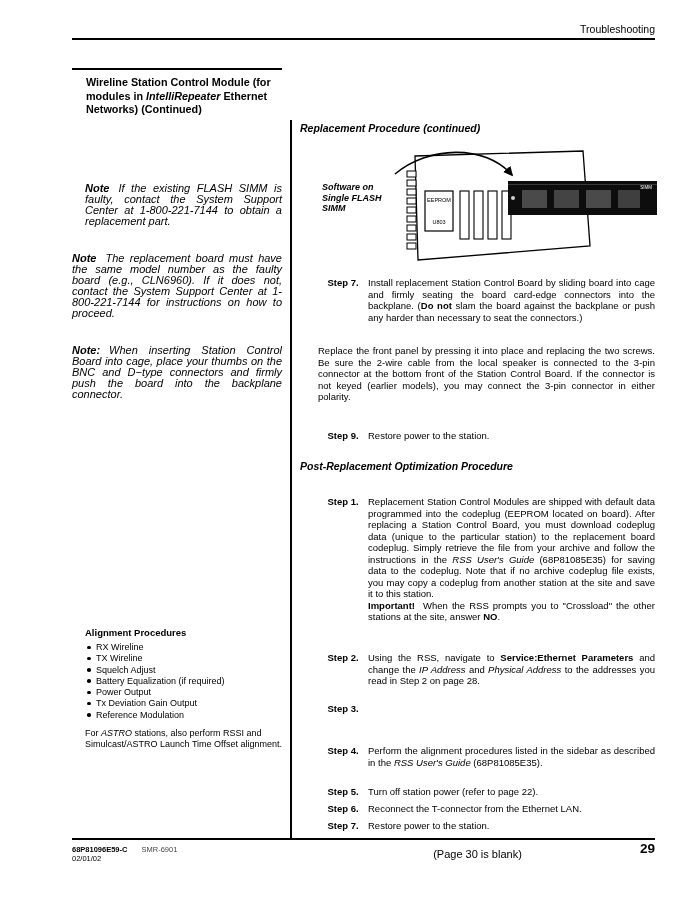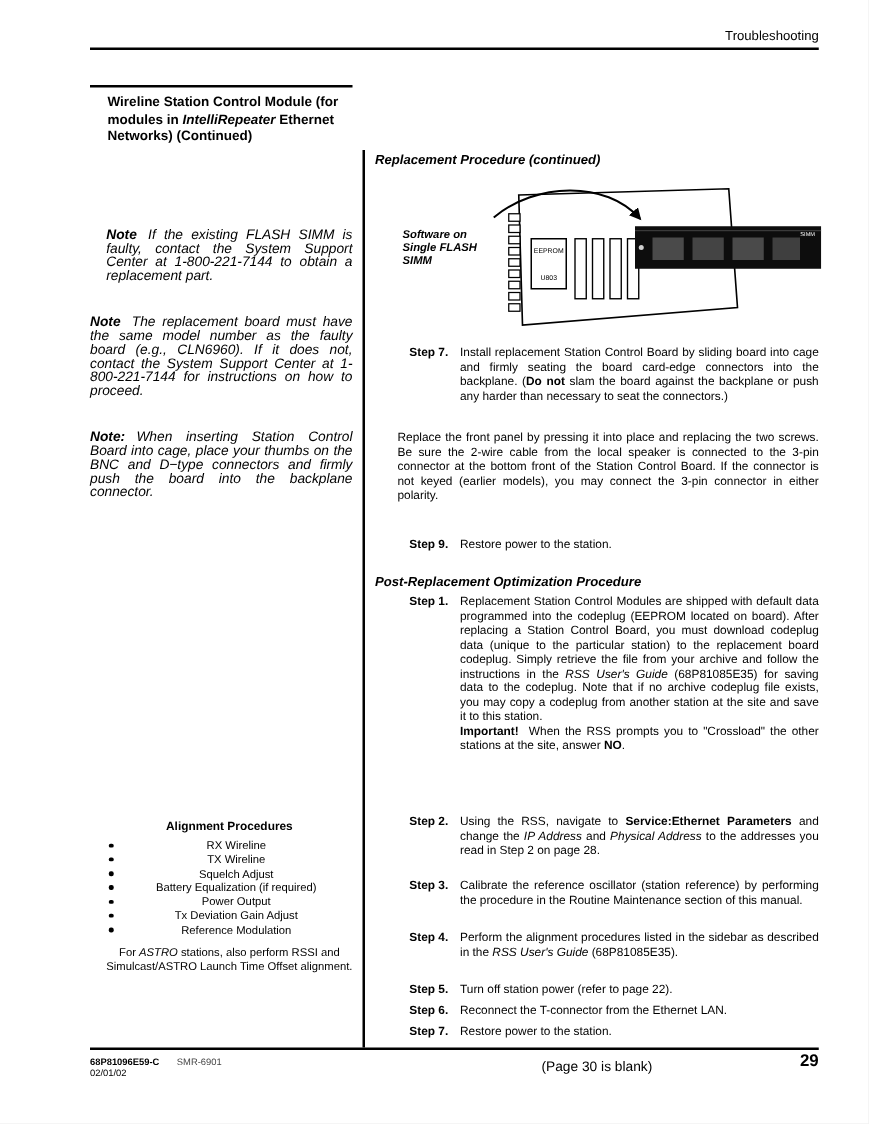--- a/index.html
+++ b/index.html
@@ -13,21 +13,21 @@
 
   
   .sidebar { position:absolute; left:72px; top:56px; width:210px; height:782px; }
   .side-rule { position:absolute; top:12px; left:0; width:210px; height:2px; background:#000; }
   .doc-title { position:absolute; top:20px; left:14px; width:200px; font-size:10.8px; font-weight:bold; line-height:13.5px; }
   .note { position:absolute; font-size:11px; font-style:italic; line-height:11px; text-align:justify; }
   .note-label { font-weight:bold; margin-right:9px; }
   #note1 { top:127px; left:13px; width:197px; }
   #note2 { top:197px; left:0; width:210px; }
   #note3 { top:289px; left:0; width:210px; }
-  .align-block { position:absolute; top:600px; left:13px; width:197px;text-align:center; }
+  .align-block { position:absolute; top:571px; left:13px; width:197px; }
   .align-heading { font-size:9.5px; font-weight:bold; margin-bottom:4px; }
   .align-list { list-style:none; }
   .align-item { font-size:9px; line-height:11.3px; position:relative; padding-left:11px; }
   .bullet { position:absolute; left:2px; top:3.5px; width:3.5px; height:3.5px; border-radius:50%; background:#000; }
   .astro-note { margin-top:7px; font-size:9px; line-height:11px; width:197px; }
 
   
   .col-divider { position:absolute; left:290px; top:120px; width:1.5px; height:718px; background:#000; }
 
   
@@ -35,21 +35,21 @@
   .proc-heading { position:absolute; left:0; font-size:10.5px; font-weight:bold; font-style:italic; }
   #heading-replacement { top:66px; }
   #heading-optimization { top:404px; }
   .figure { position:absolute; top:88px; left:0; width:357px; height:128px; }
   .figure svg { position:absolute; top:0; left:0; }
   .callout { position:absolute; top:38px; left:22px; width:66px; font-size:9px; font-weight:bold; font-style:italic; line-height:10.5px; }
   .step { position:absolute; left:18px; width:337px; display:flex; }
   .step-label { flex:0 0 50px; font-weight:bold; font-size:9.5px; line-height:11.5px;text-align:center; }
   .step-text { flex:1; font-size:9.5px; line-height:11.5px; text-align:justify; }
   #rstep0 { top:221px; } #rstep1 { top:289px; } #rstep2 { top:374px; }
-  #ostep0 { top:420px; } #ostep1 { top:596px; } #ostep2 { top:647px; }
+  #ostep0 { top:440px; } #ostep1 { top:596px; } #ostep2 { top:647px; }
   #ostep3 { top:689px; } #ostep4 { top:730px; } #ostep5 { top:747px; } #ostep6 { top:764px; }
 
   
   .seg-b { font-weight:bold; }
   .seg-i { font-style:italic; }
 
   
   .footer-rule { position:absolute; top:838px; left:72px; width:583px; height:2px; background:#000; }
   .footer-left { position:absolute; top:845px; left:72px; font-size:7.5px; line-height:9px; }
   .doc-number { font-weight:bold; }
@@ -80,21 +80,21 @@
     </p>
 
     <div class="align-block">
       <div class="align-heading">Alignment Procedures</div>
       <ul class="align-list">
         <li class="align-item"><span class="bullet"></span><span>RX Wireline</span></li>
         <li class="align-item"><span class="bullet"></span><span>TX Wireline</span></li>
         <li class="align-item"><span class="bullet"></span><span>Squelch Adjust</span></li>
         <li class="align-item"><span class="bullet"></span><span>Battery Equalization (if required)</span></li>
         <li class="align-item"><span class="bullet"></span><span>Power Output</span></li>
-        <li class="align-item"><span class="bullet"></span><span>Tx Deviation Gain Adjust</span></li>
+        <li class="align-item"><span class="bullet"></span><span>Tx Deviation Gain Output</span></li>
         <li class="align-item"><span class="bullet"></span><span>Reference Modulation</span></li>
       </ul>
       <p class="astro-note"><span>For </span><span class="seg-i">ASTRO</span><span> stations, also perform RSSI and Simulcast/ASTRO Launch Time Offset alignment.</span></p>
     </div>
   </div>
 
   <div class="col-divider"></div>
 
   <div class="main">
     <h2 class="proc-heading" id="heading-replacement">Replacement Procedure (continued)</h2>
@@ -167,21 +167,20 @@
     <div class="step" id="ostep0">
       <span class="step-label">Step 1.</span>
       <span class="step-text"><span>Replacement Station Control Modules are shipped with default data programmed into the codeplug (EEPROM located on board). After replacing a Station Control Board, you must download codeplug data (unique to the particular station) to the replacement board codeplug. Simply retrieve the file from your archive and follow the instructions in the </span><span class="seg-i">RSS User's Guide</span><span> (68P81085E35) for saving data to the codeplug. Note that if no archive codeplug file exists, you may copy a codeplug from another station at the site and save it to this station.</span><br><span class="seg-b">Important!</span><span>&nbsp;&nbsp;When the RSS prompts you to "Crossload" the other stations at the site, answer </span><span class="seg-b">NO</span><span>.</span></span>
     </div>
     <div class="step" id="ostep1">
       <span class="step-label">Step 2.</span>
       <span class="step-text"><span>Using the RSS, navigate to </span><span class="seg-b">Service:Ethernet Parameters</span><span> and change the </span><span class="seg-i">IP Address</span><span> and </span><span class="seg-i">Physical Address</span><span> to the addresses you read in Step 2 on page 28.</span></span>
     </div>
     <div class="step" id="ostep2">
       <span class="step-label">Step 3.</span>
-      <span class="step-text"><span>Calibrate the reference oscillator (station reference) by performing the procedure in the Routine Maintenance section of this manual.</span></span>
     </div>
     <div class="step" id="ostep3">
       <span class="step-label">Step 4.</span>
       <span class="step-text"><span>Perform the alignment procedures listed in the sidebar as described in the </span><span class="seg-i">RSS User's Guide</span><span> (68P81085E35).</span></span>
     </div>
     <div class="step" id="ostep4">
       <span class="step-label">Step 5.</span>
       <span class="step-text"><span>Turn off station power (refer to page 22).</span></span>
     </div>
     <div class="step" id="ostep5">

